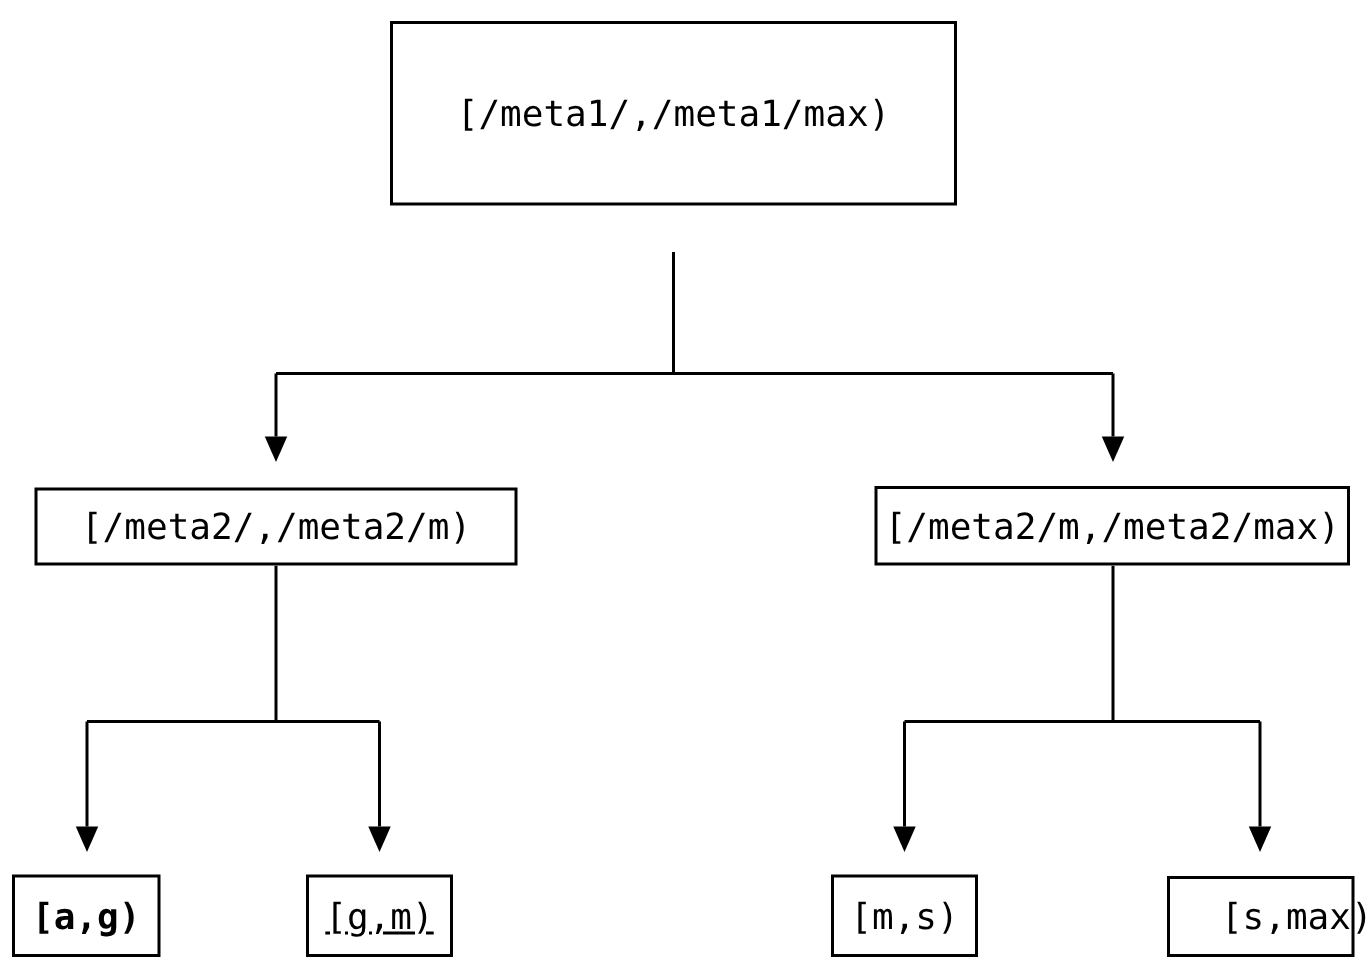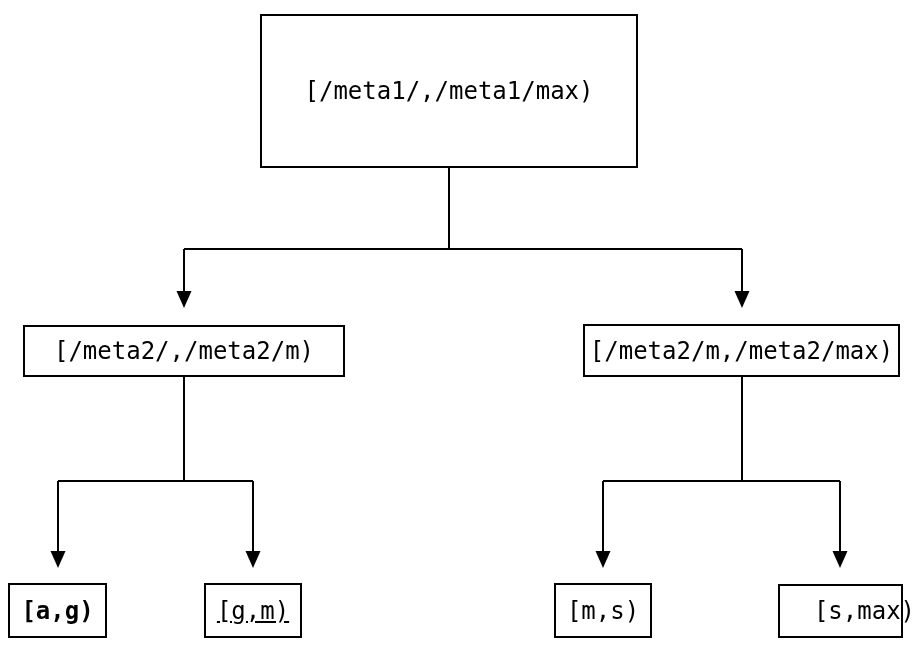--- a/index.html
+++ b/index.html
@@ -30,21 +30,21 @@
     display: flex;
     align-items: center;
     justify-content: center;
   }
   .node-label {
     color: #000000;
     font-size: 24px;
     line-height: 1;
     white-space: pre;
   }
-  .node-root  { left: 260px; top: 14px;  width: 378px; height: 154px; }
+  .node-root  { left: 260px; top: 14px;  width: 378px; height: 123px; }
   .node-left  { left: 23px;  top: 325px; width: 322px; height: 52px;  }
   .node-right { left: 583px; top: 324px; width: 317px; height: 53px;  }
   .node-ag    { left: 8px;   top: 583px; width: 99px;  height: 55px; font-weight: bold;  }
   .node-gm    { left: 204px; top: 583px; width: 98px;  height: 55px; text-decoration: underline;  }
   .node-ms    { left: 554px; top: 583px; width: 98px;  height: 55px;  }
   .node-smax  { left: 778px; top: 584px; width: 125px; height: 54px; padding-left: 48px;  }
   .edge-line {
     stroke: #000000;
     stroke-width: 2;
     fill: none;

